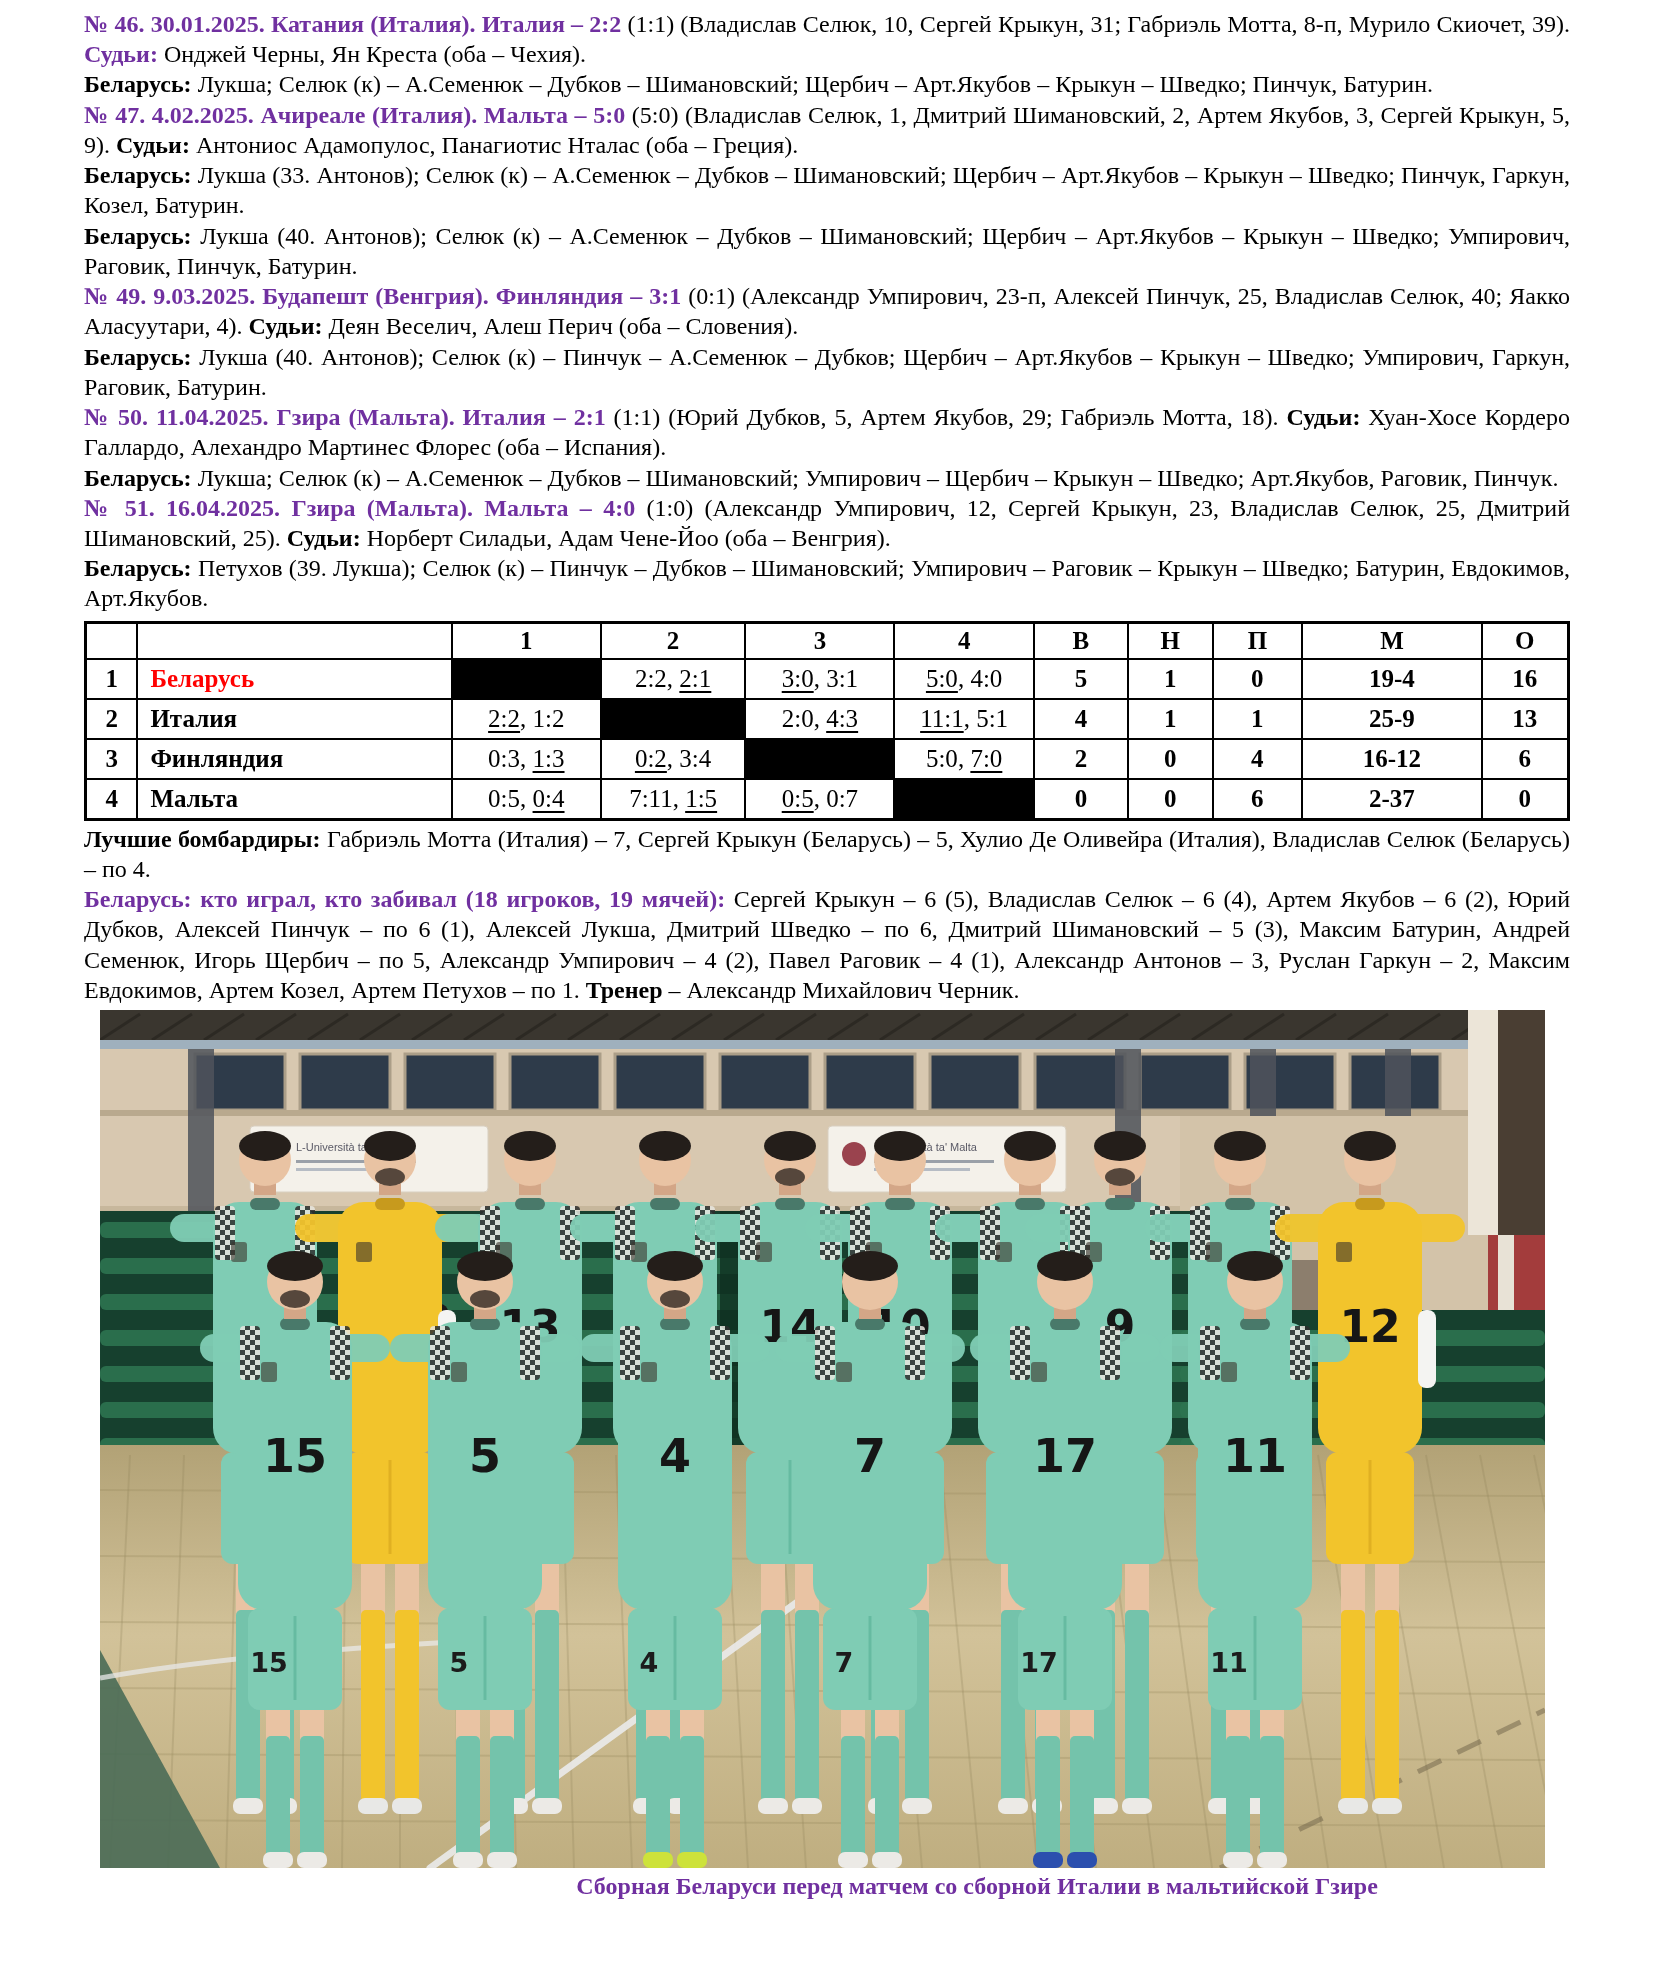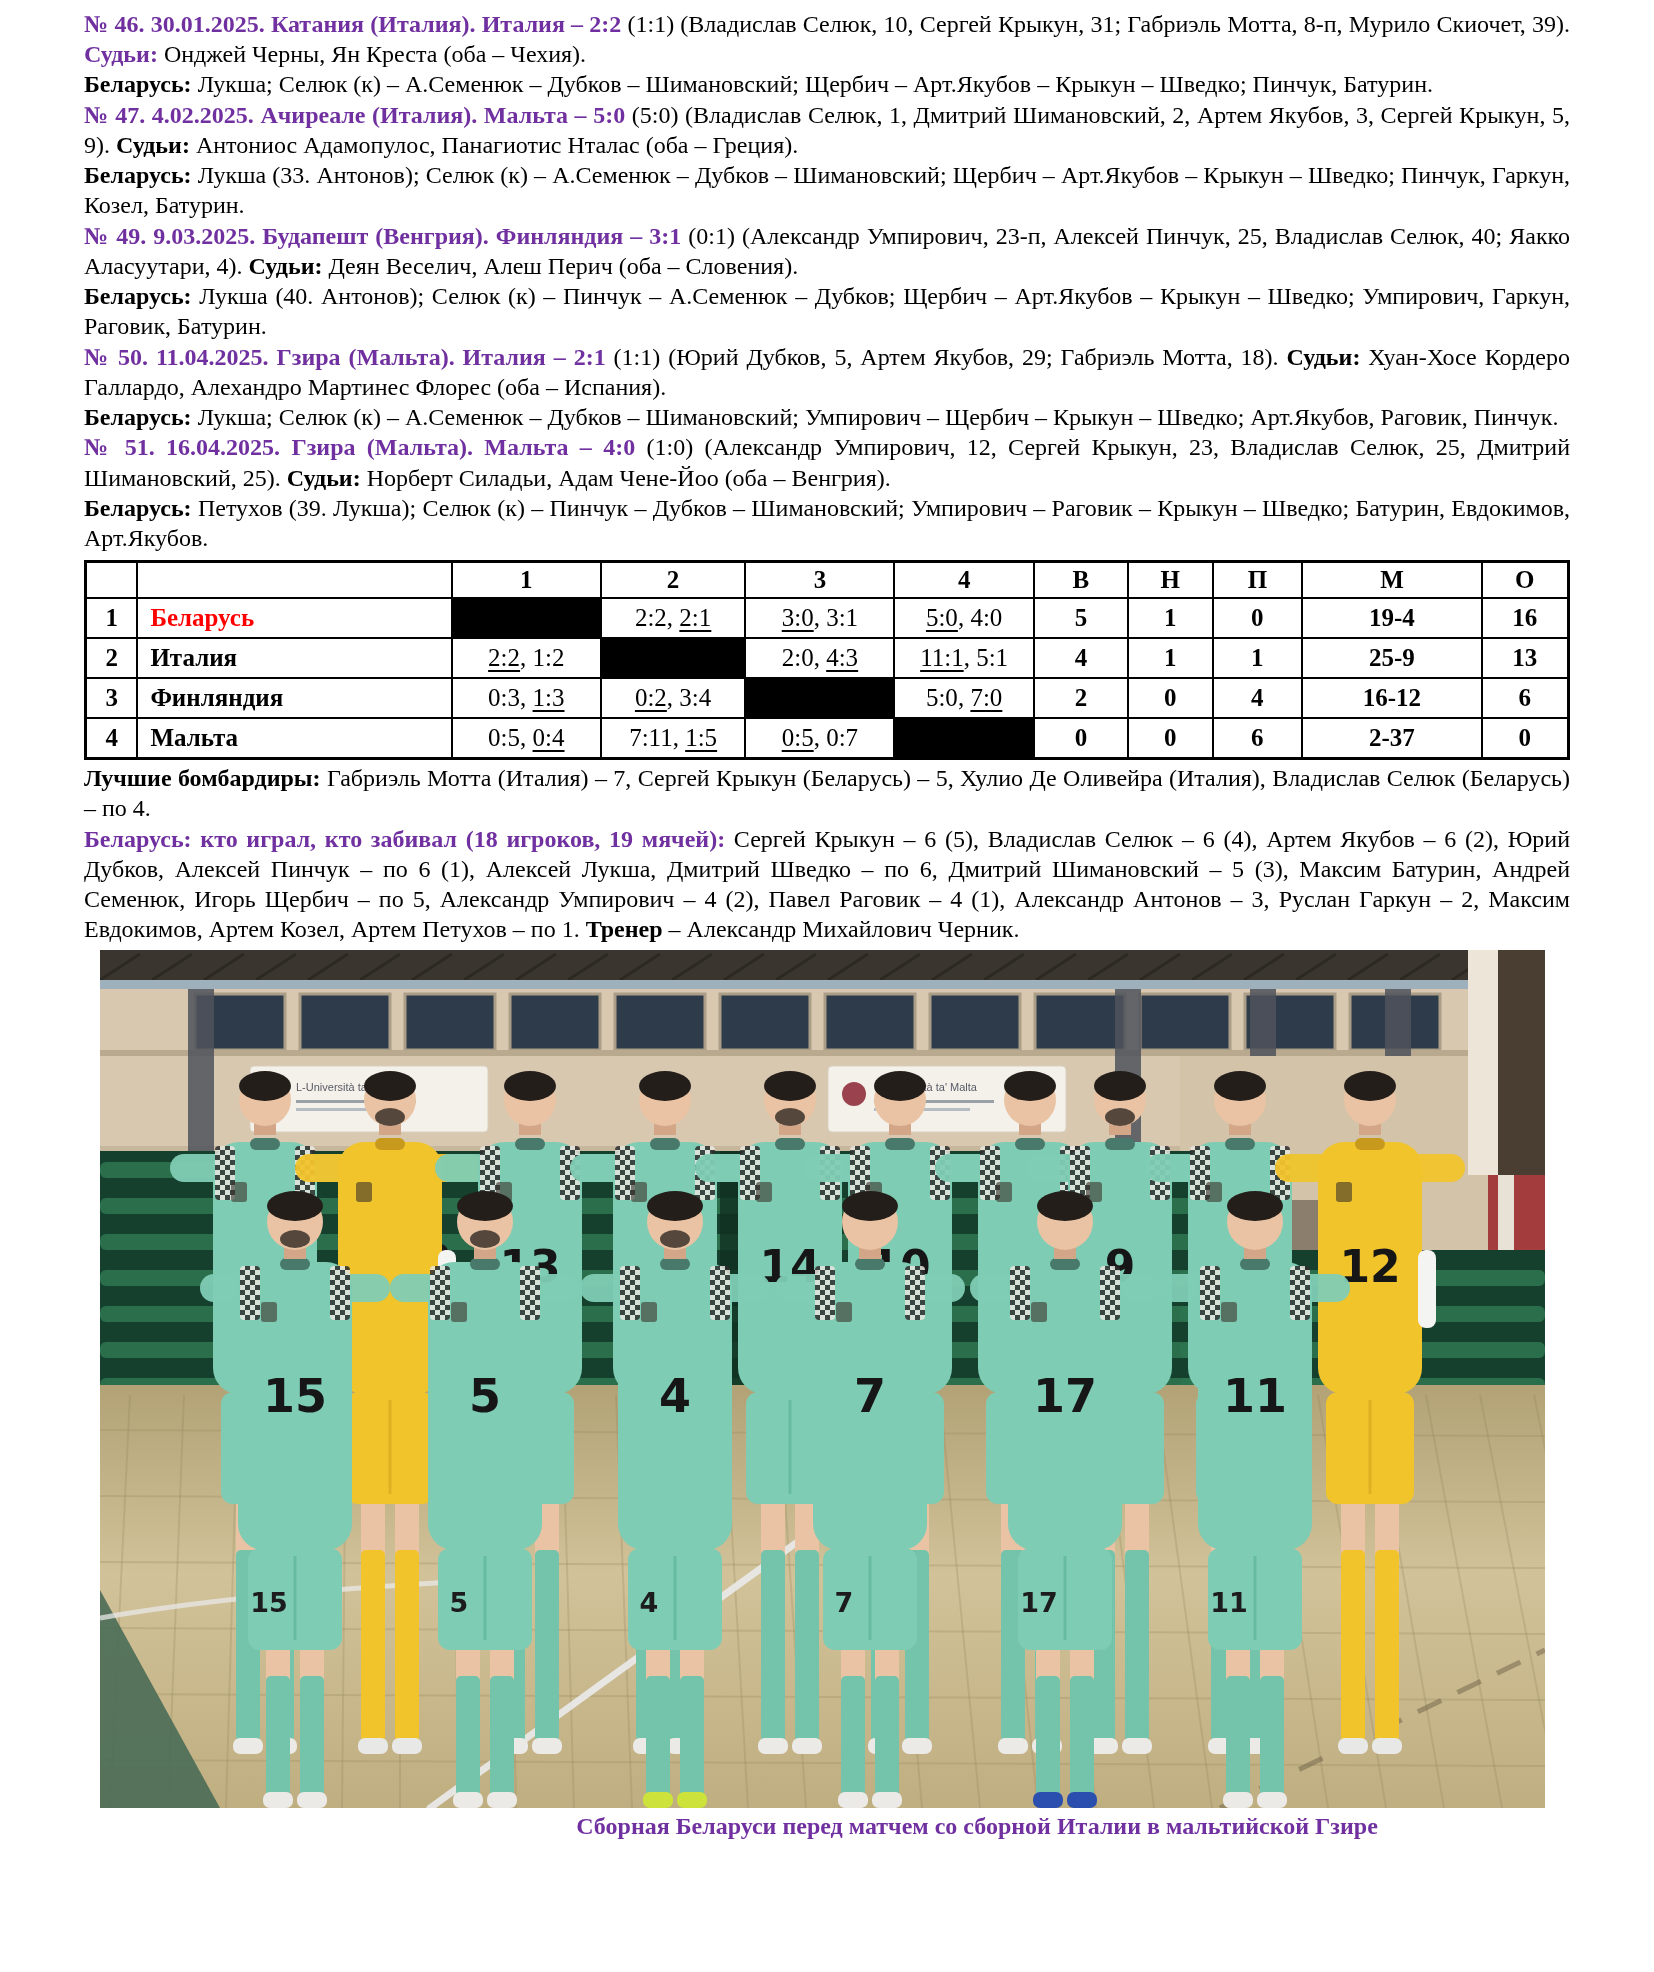--- a/index.html
+++ b/index.html
@@ -28,20 +28,21 @@
 </head>
 <body>
 
 <div class="page">
 
   <div id="top-text">
       <p class="para"><span class="run-purple">№ 46. 30.01.2025. Катания (Италия). Италия – 2:2</span><span class=""> (1:1) (Владислав Селюк, 10, Сергей Крыкун, 31; Габриэль Мотта, 8-п, Мурило Скиочет, 39). </span><span class="run-purple">Судьи:</span><span class=""> Онджей Черны, Ян Креста (оба – Чехия).</span></p>
       <p class="para"><span class="run-bold">Беларусь:</span><span class=""> Лукша; Селюк (к) – А.Семенюк – Дубков – Шимановский; Щербич – Арт.Якубов – Крыкун – Шведко; Пинчук, Батурин.</span></p>
       <p class="para"><span class="run-purple">№ 47. 4.02.2025. Ачиреале (Италия). Мальта – 5:0</span><span class=""> (5:0) (Владислав Селюк, 1, Дмитрий Шимановский, 2, Артем Якубов, 3, Сергей Крыкун, 5, 9). </span><span class="run-bold">Судьи:</span><span class=""> Антониос Адамопулос, Панагиотис Нталас (оба – Греция).</span></p>
       <p class="para"><span class="run-bold">Беларусь:</span><span class=""> Лукша (33. Антонов); Селюк (к) – А.Семенюк – Дубков – Шимановский; Щербич – Арт.Якубов – Крыкун – Шведко; Пинчук, Гаркун, Козел, Батурин.</span></p>
+      <p class="para"><span class="run-bold">Беларусь:</span><span class=""> Лукша (40. Антонов); Селюк (к) – А.Семенюк – Дубков – Шимановский; Щербич – Арт.Якубов – Крыкун – Шведко; Умпирович, Раговик, Пинчук, Батурин.</span></p>
       <p class="para"><span class="run-purple">№ 49. 9.03.2025. Будапешт (Венгрия). Финляндия – 3:1</span><span class=""> (0:1) (Александр Умпирович, 23-п, Алексей Пинчук, 25, Владислав Селюк, 40; Яакко Аласуутари, 4). </span><span class="run-bold">Судьи:</span><span class=""> Деян Веселич, Алеш Перич (оба – Словения).</span></p>
       <p class="para"><span class="run-bold">Беларусь:</span><span class=""> Лукша (40. Антонов); Селюк (к) – Пинчук – А.Семенюк – Дубков; Щербич – Арт.Якубов – Крыкун – Шведко; Умпирович, Гаркун, Раговик, Батурин.</span></p>
       <p class="para"><span class="run-purple">№ 50. 11.04.2025. Гзира (Мальта). Италия – 2:1</span><span class=""> (1:1) (Юрий Дубков, 5, Артем Якубов, 29; Габриэль Мотта, 18). </span><span class="run-bold">Судьи:</span><span class=""> Хуан-Хосе Кордеро Галлардо, Алехандро Мартинес Флорес (оба – Испания).</span></p>
       <p class="para"><span class="run-bold">Беларусь:</span><span class=""> Лукша; Селюк (к) – А.Семенюк – Дубков – Шимановский; Умпирович – Щербич – Крыкун – Шведко; Арт.Якубов, Раговик, Пинчук.</span></p>
       <p class="para"><span class="run-purple">№ 51. 16.04.2025. Гзира (Мальта). Мальта – 4:0</span><span class=""> (1:0) (Александр Умпирович, 12, Сергей Крыкун, 23, Владислав Селюк, 25, Дмитрий Шимановский, 25). </span><span class="run-bold">Судьи:</span><span class=""> Норберт Силадьи, Адам Чене-Йоо (оба – Венгрия).</span></p>
       <p class="para"><span class="run-bold">Беларусь:</span><span class=""> Петухов (39. Лукша); Селюк (к) – Пинчук – Дубков – Шимановский; Умпирович – Раговик – Крыкун – Шведко; Батурин, Евдокимов, Арт.Якубов.</span></p>
     </div>
 
   <table class="standings" id="standings">
       <colgroup>

